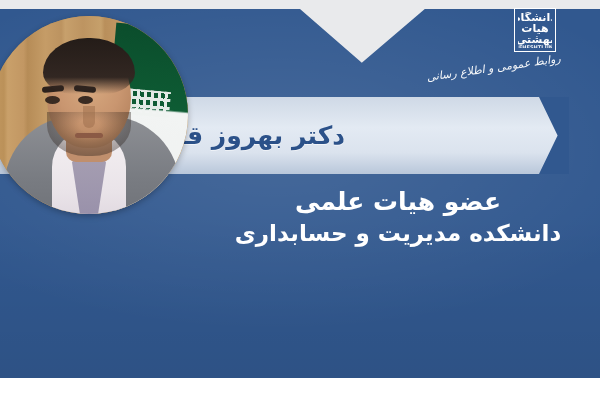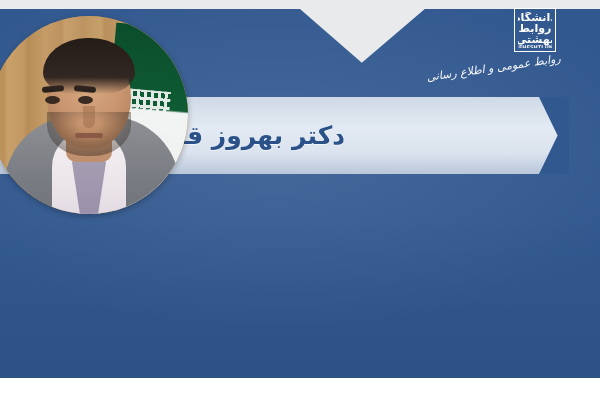--- a/index.html
+++ b/index.html
@@ -398,20 +398,24 @@
   <div class="notch-glow"></div>
 
   <div class="blue-panel"></div>
   <div class="blue-shade"></div>
 
   <div class="ribbon"></div>
   <div class="ribbon-tail"></div>
   <div class="ribbon-cut"></div>
   <div class="ribbon-name">دکتر بهروز قلیچ لی</div>
 
+  <div class="subtitle">
+    <div class="line1">عضو هیات علمی</div>
+    <div class="line2">دانشکده مدیریت و حسابداری</div>
+  </div>
 
   <div class="portrait-wrap">
     <div class="portrait">
       <div class="flag"></div>
       <div class="flag-emblem"></div>
       <div class="subject-body"></div>
       <div class="shirt"></div>
       <div class="tie-v"></div>
       <div class="neck"></div>
       <div class="head"></div>
@@ -422,21 +426,21 @@
       <div class="eye-r"></div>
       <div class="nose"></div>
       <div class="mouth"></div>
       <div class="hair"></div>
     </div>
   </div>
 
   <div class="logo">
     <div class="logo-kufic">
       <span class="l1">دانشگاه</span>
-      <span class="l2">روابط</span>
+      <span class="l2">هیات</span>
       <span class="l3">بهشتی</span>
       <span class="l4">SHAHID BEHESHTI UNIVERSITY</span>
     </div>
   </div>
 
   <div class="logo-calligraphy">روابط عمومی و اطلاع رسانی</div>
 
   <div class="bottom-white"></div>
 </div>
 

